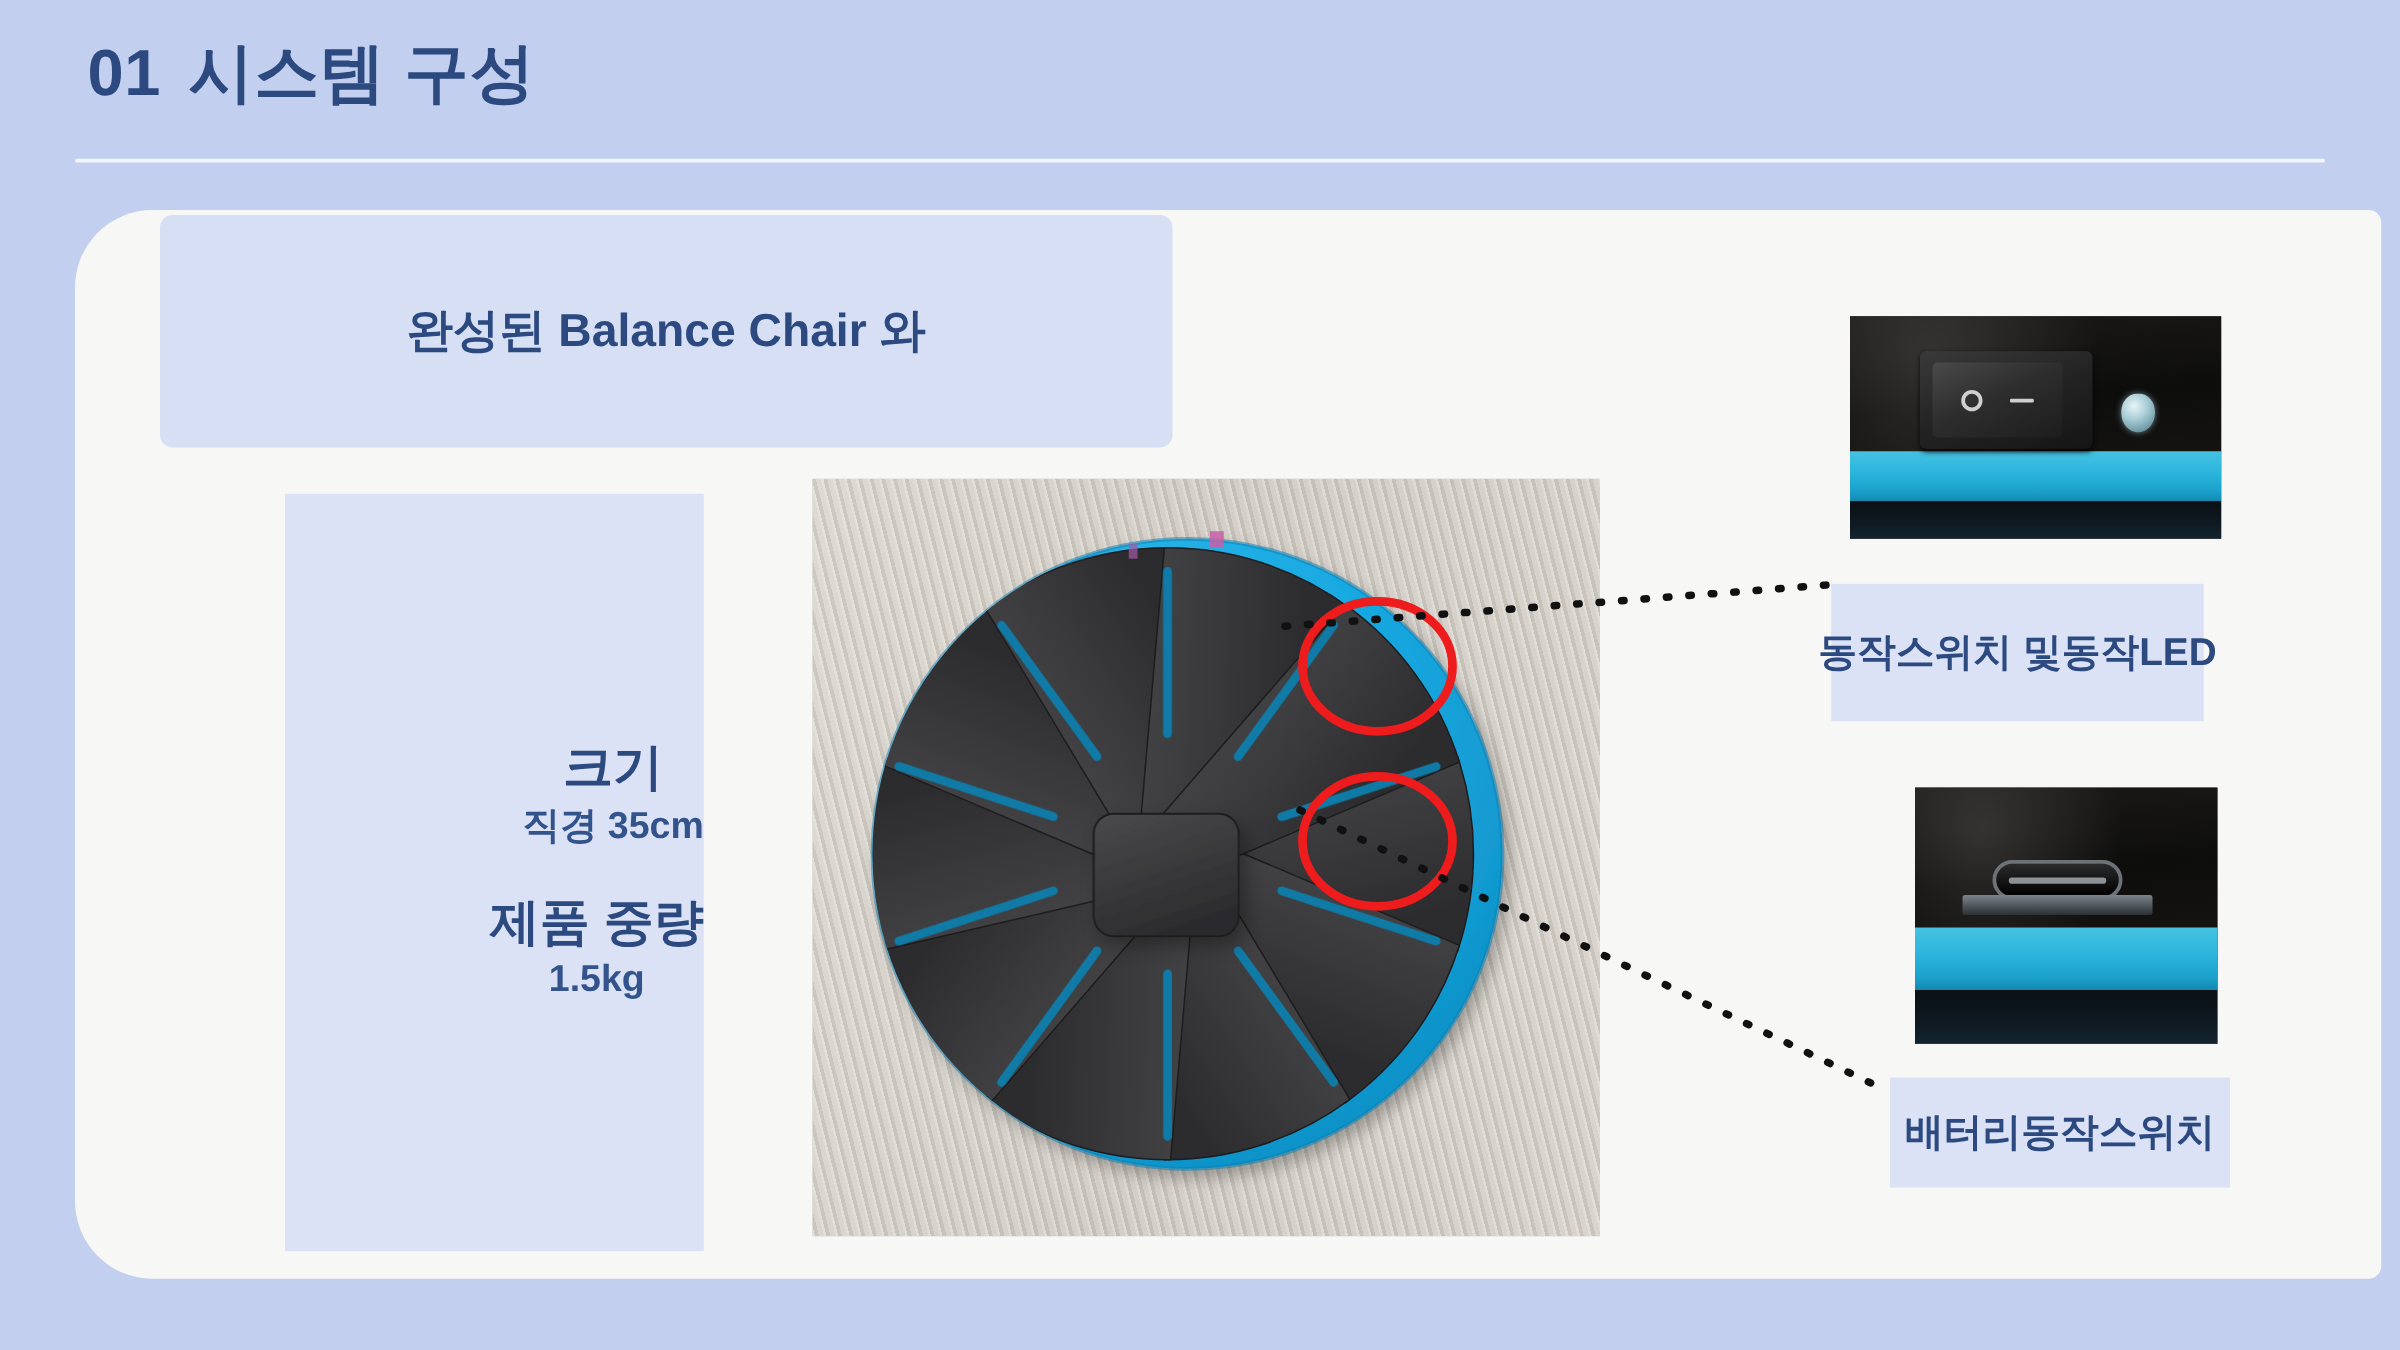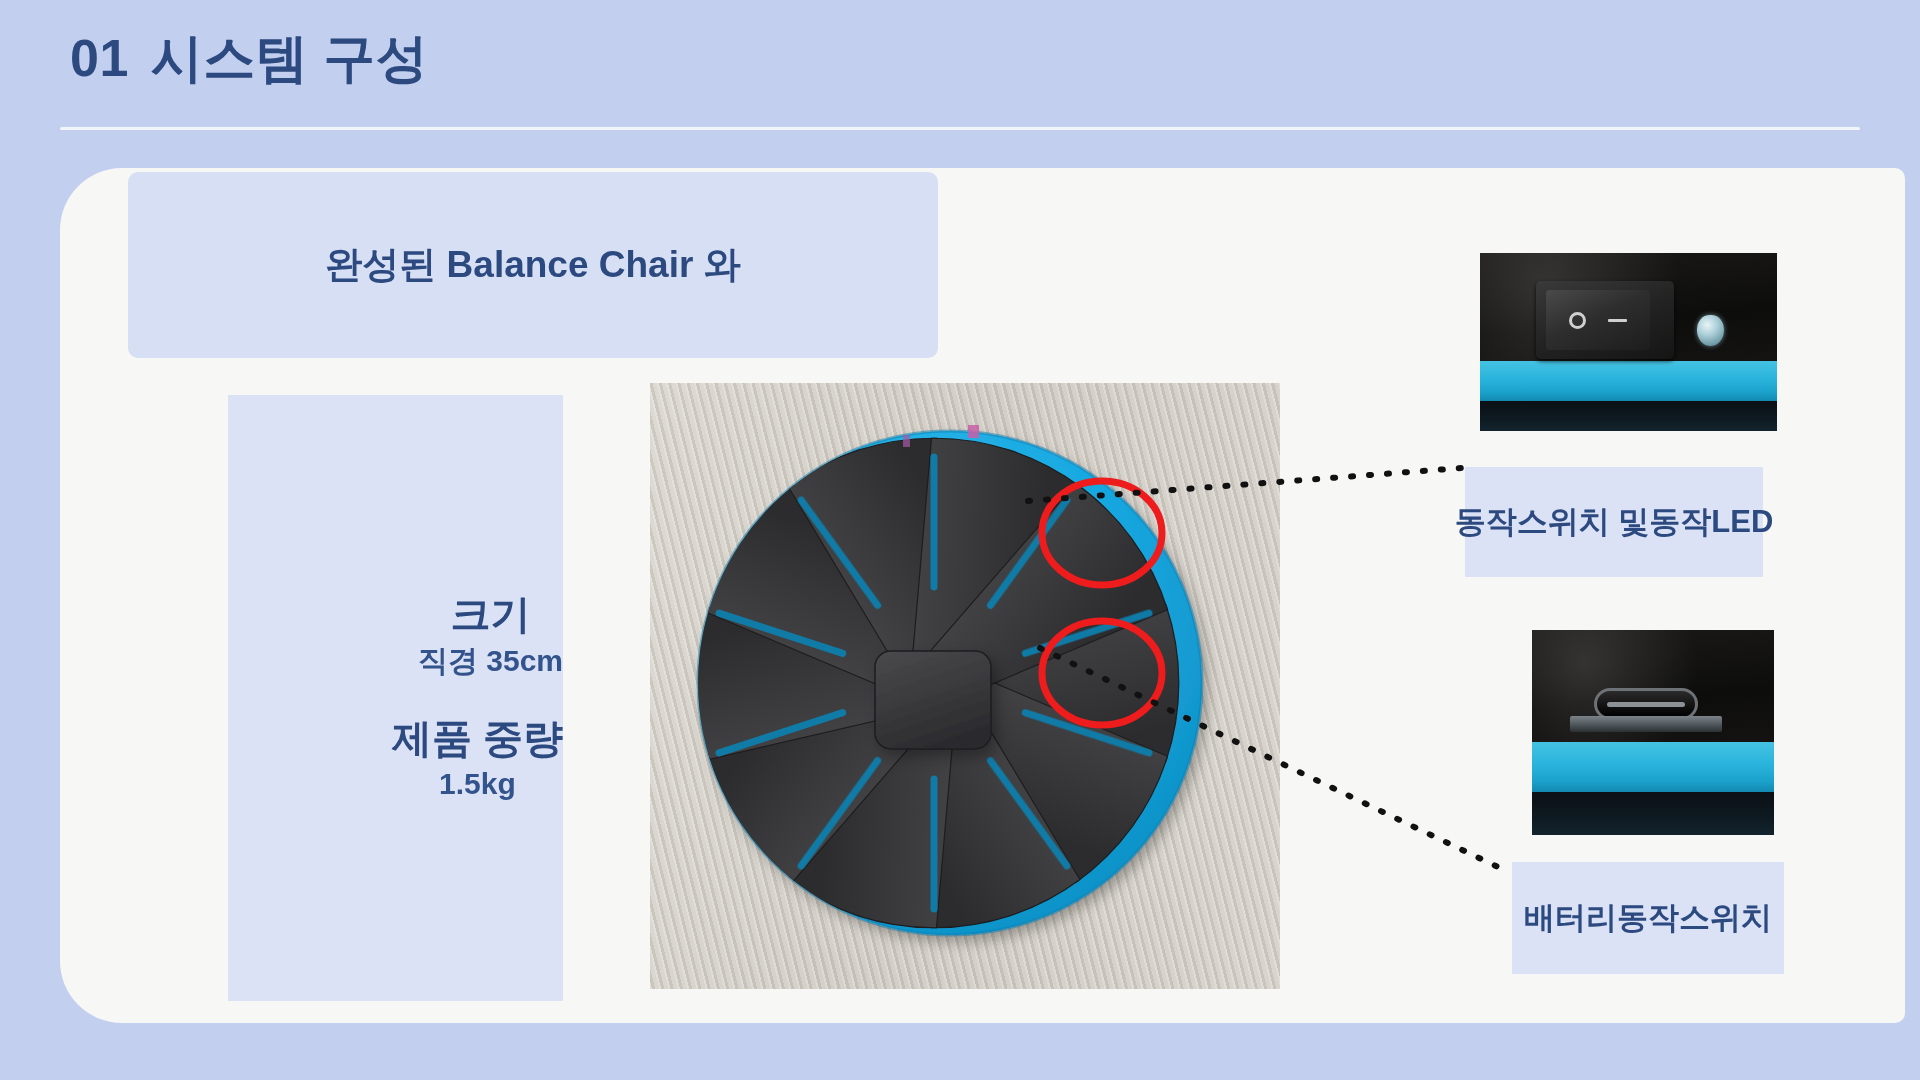--- a/index.html
+++ b/index.html
@@ -217,21 +217,21 @@
   .callout {
     position: absolute;
     background: #dbe2f5;
     display: flex;
     flex-direction: row;
     align-items: center;
     justify-content: center;
     text-align: center;
   }
   .callout.switch-label  { left: 1465px; top: 467px; width: 298px; height: 110px; }
-  .callout.battery-label { left: 1512px; top: 862px; width: 272px; height: 112px; }
+  .callout.battery-label { left: 1512px; top: 862px; width: 272px; height: 88px; }
   .callout .line {
     font-size: 31px;
     font-weight: 700;
     color: #2c4a80;
     line-height: 1.32;
     white-space: nowrap;
   }
 
   
   .connectors { position: absolute; inset: 0; pointer-events: none; }

